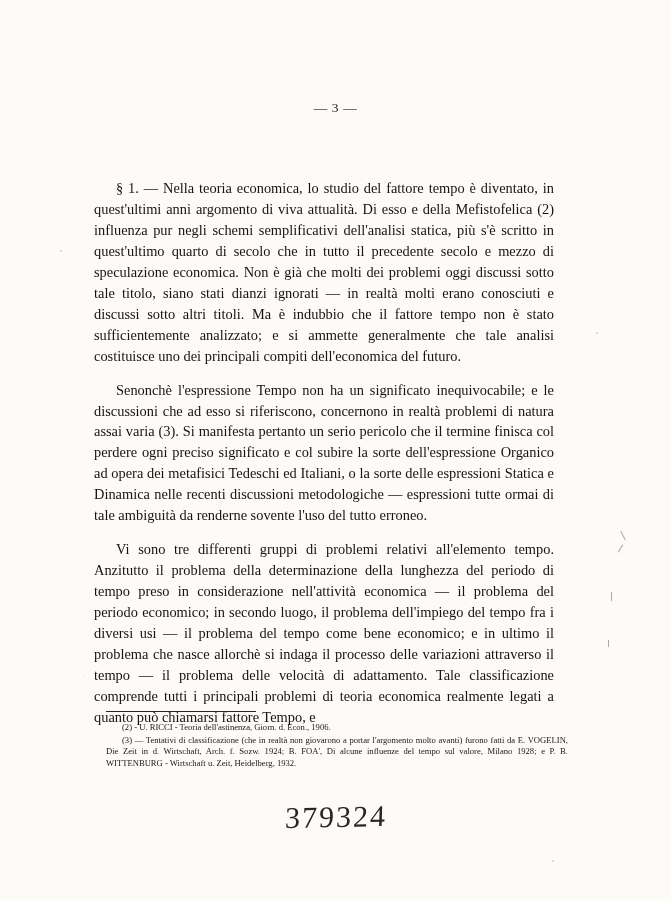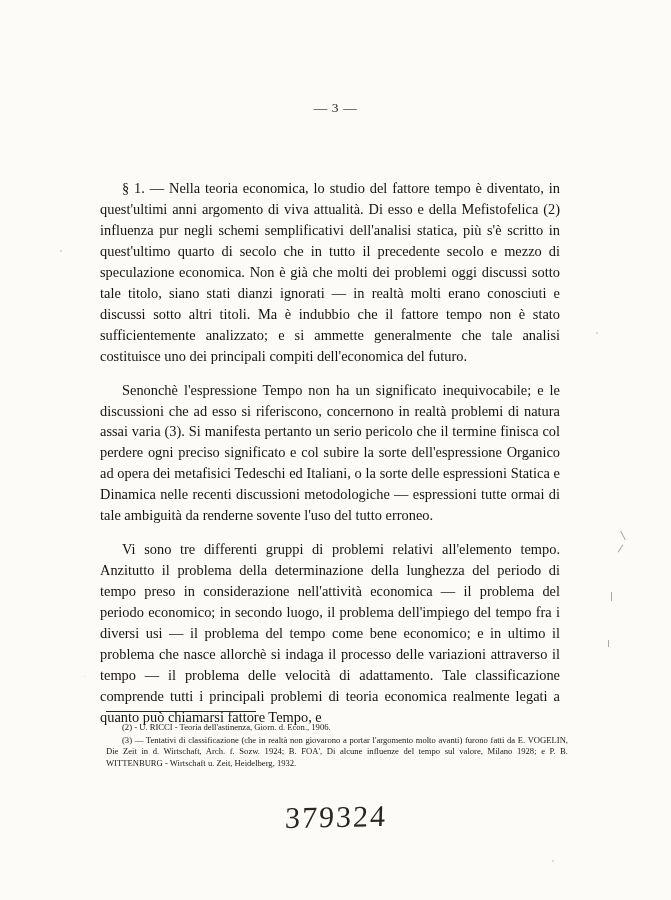--- a/index.html
+++ b/index.html
@@ -34,21 +34,21 @@
     top: 100px;
     left: 0;
     width: 671px;
     text-align: center;
     font-size: 13.5px;
     letter-spacing: 0.6px;
     color: #1d1a16;
   }
   .body-block {
     position: absolute;
-    left: 100px;
+    left: 94px;
     top: 178px;
     width: 460px;
   }
   .para {
     margin: 0 0 0 0;
     font-size: 14.4px;
     line-height: 1.455;
     text-align: justify;
     text-justify: inter-word;
     color: #17130f;

